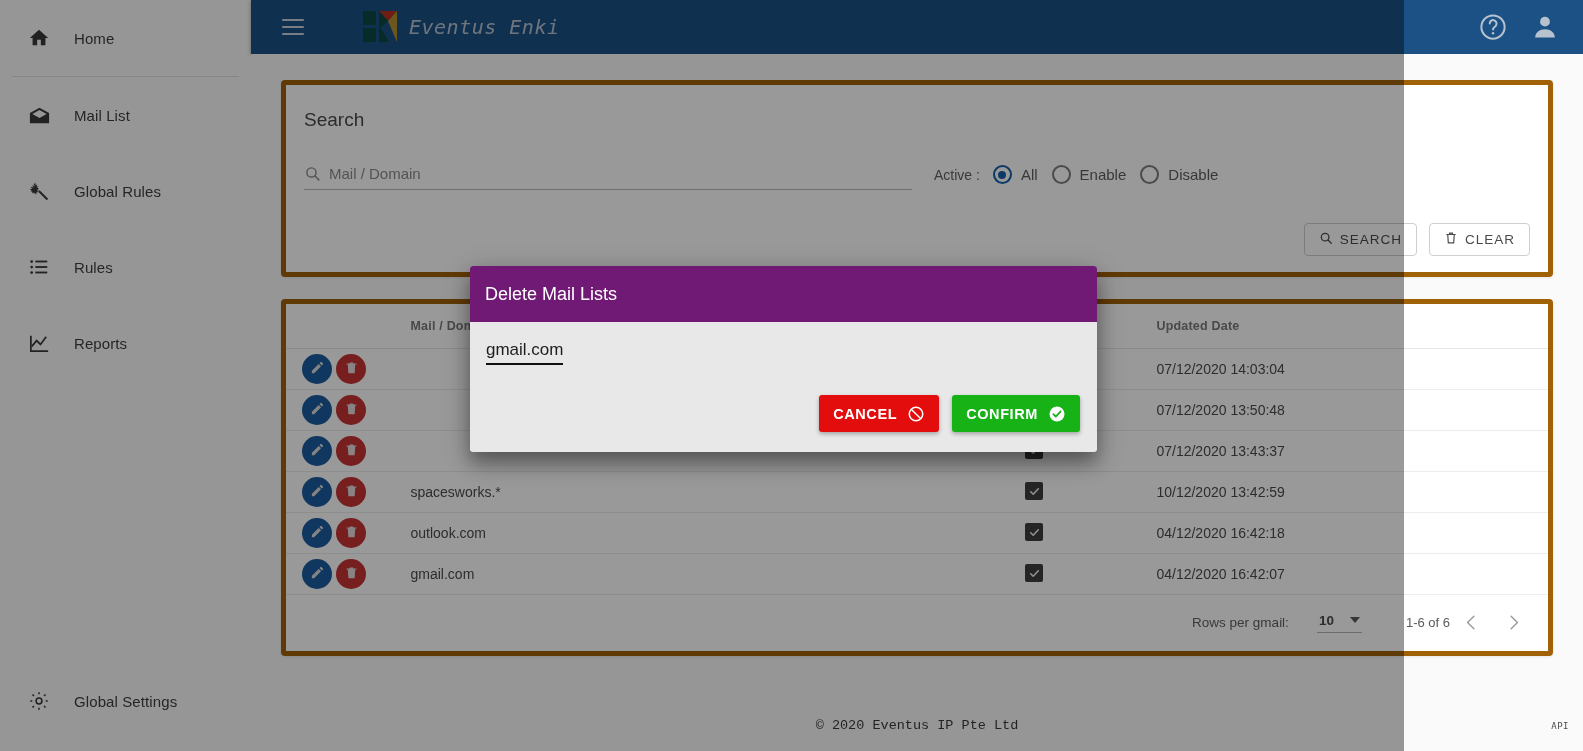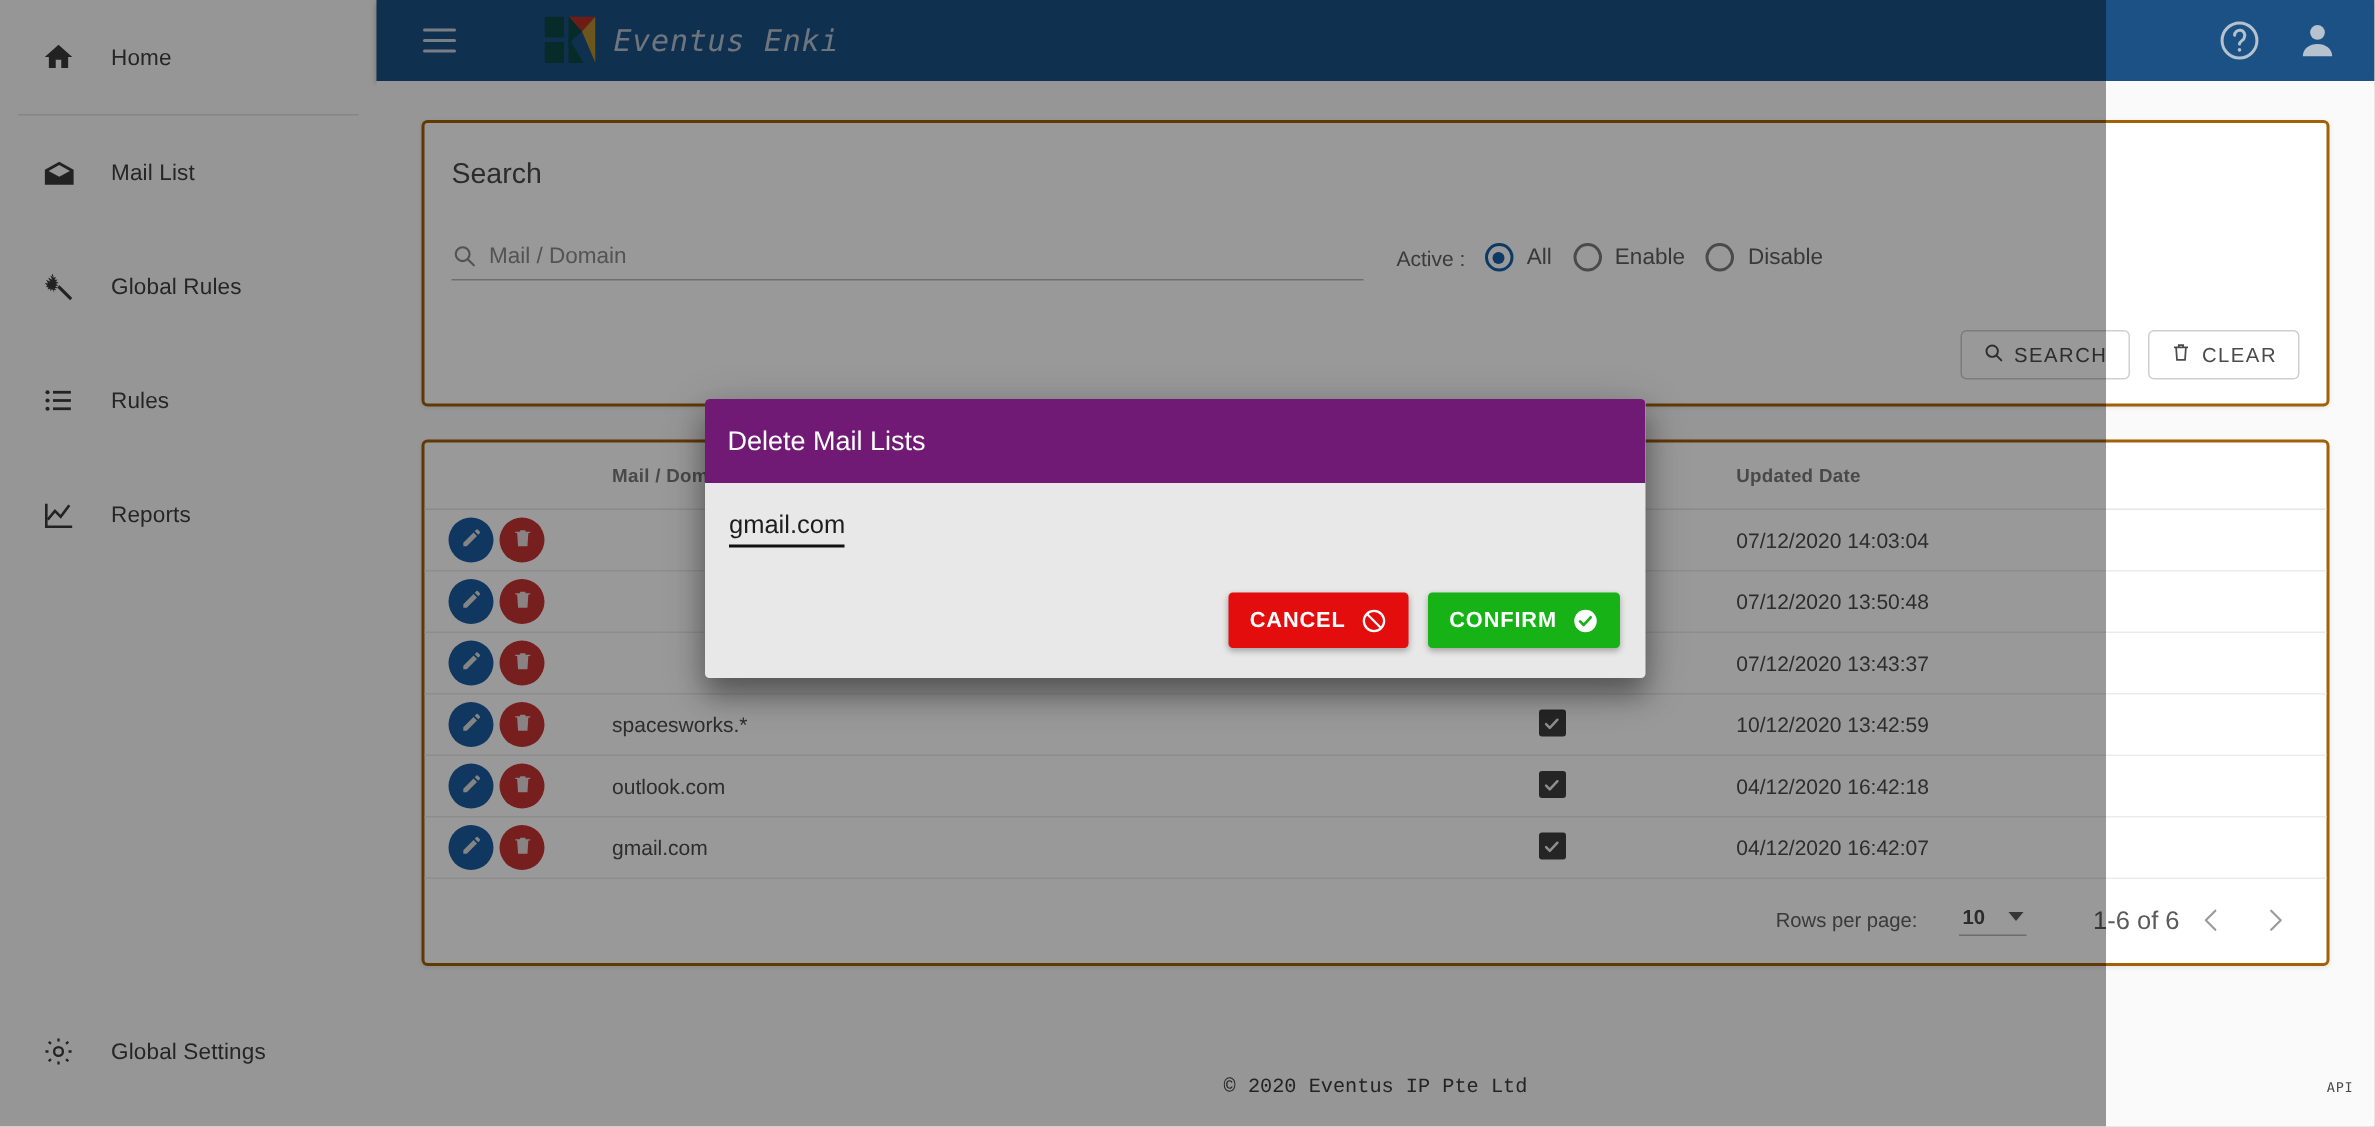--- a/index.html
+++ b/index.html
@@ -41,21 +41,21 @@
   .appbar-right { margin-left:auto; display:flex; align-items:center; gap:23px; padding-right:24px; }
   .appbar-right svg { display:block; }
 
   
   .content {
     position:absolute; left:251px; top:54px; width:1332px; height:646px;
     background:#fafafa; overflow:hidden;
   }
   .card {
     background:#fff;
-    border:2px solid #a16207;
+    border:5px solid #a16207;
     border-radius:4px;
     box-shadow:0 1px 3px rgba(0,0,0,.08);
   }
   .search-card { margin:26px 30px 0 30px; padding:22px 18px 16px 18px; }
   .search-title { font-size:19px; color:#4a4a4a; padding:2px 0 34px 0; }
   .search-row { display:flex; align-items:flex-end; }
   .field { width:608px; border-bottom:1px solid #b9b9b9; display:flex; align-items:center; padding-bottom:7px; }
   .field .sicon { color:#8a8a8a; margin-right:8px; display:flex; }
   .field .ph { font-size:15px; color:#8b8b8b; }
   .radio-group { display:flex; align-items:center; margin-left:22px; padding-bottom:6px; }
@@ -88,21 +88,21 @@
   .cbtn { width:30px; height:30px; border-radius:50%; display:flex; align-items:center; justify-content:center; border:none; cursor:pointer; }
   .cbtn.edit { background:#1b5c9e; }
   .cbtn.del { background:#c63232; }
   .cbox { width:18px; height:18px; border-radius:2px; background:#3f3f3f; display:inline-flex; align-items:center; justify-content:center; }
   .cbox svg { display:block; }
   .pager { display:flex; align-items:center; justify-content:flex-end; height:56px; padding-right:14px; gap:0; }
   .pg-label { font-size:13.5px; color:#616161; }
   .pg-select { display:flex; align-items:center; margin-left:28px; border-bottom:1px solid #b4b4b4; padding:0 2px 4px 2px; cursor:pointer; }
   .pg-select .v { font-size:13.5px; color:#4a4a4a;font-weight:bold; }
   .pg-caret { width:0;height:0;border-left:5px solid transparent;border-right:5px solid transparent;border-top:6px solid #5a5a5a; margin-left:16px; }
-  .pg-range { font-size:17px; color:#5b5b5b; margin-left:44px; }
+  .pg-range { font-size:13px; color:#5b5b5b; margin-left:44px; }
   .pg-arrow { width:42px; height:42px; display:flex; align-items:center; justify-content:center; cursor:pointer; color:#9a9a9a; }
   .pg-arrow:first-of-type { margin-left:32px; }
 
   .footer {
     position:absolute; left:251px; top:700px; width:1332px; height:51px;
     background:#fafafa; display:flex; align-items:center; justify-content:center;
   }
   .footer .txt { font-size:13.5px; color:#3b3b3b;font-family:Liberation Mono, monospace; }
   .footer .api { position:absolute; right:14px; font-family:"DejaVu Sans Mono", monospace; font-size:9px; color:#4a4a4a; letter-spacing:.5px; }
 
@@ -426,21 +426,21 @@
               <td class="col-en"><span class="cbox">
                   <svg width="13" height="13" viewBox="0 0 24 24" fill="none" stroke="#eee" stroke-width="3">
                     <path d="M5 12.5l4.6 4.6L19 7" stroke-linecap="round" stroke-linejoin="round"></path>
                   </svg>
                 </span></td>
               <td class="col-date">04/12/2020 16:42:07</td>
             </tr>
           </tbody>
       </table>
       <div class="pager">
-        <span class="pg-label">Rows per page:</span>
+        <span class="pg-label">Rows per gmail:</span>
         <div class="pg-select">
           <span class="v">10</span>
           <span class="pg-caret"></span>
         </div>
         <span class="pg-range">1-6 of 6</span>
         <span class="pg-arrow">
           <svg width="19" height="19" viewBox="0 0 24 24" fill="none" stroke="#9a9a9a" stroke-width="1.8">
               <path d="M15 4 7 12l8 8" stroke-linecap="round" stroke-linejoin="round"></path>
             </svg>
         </span>

